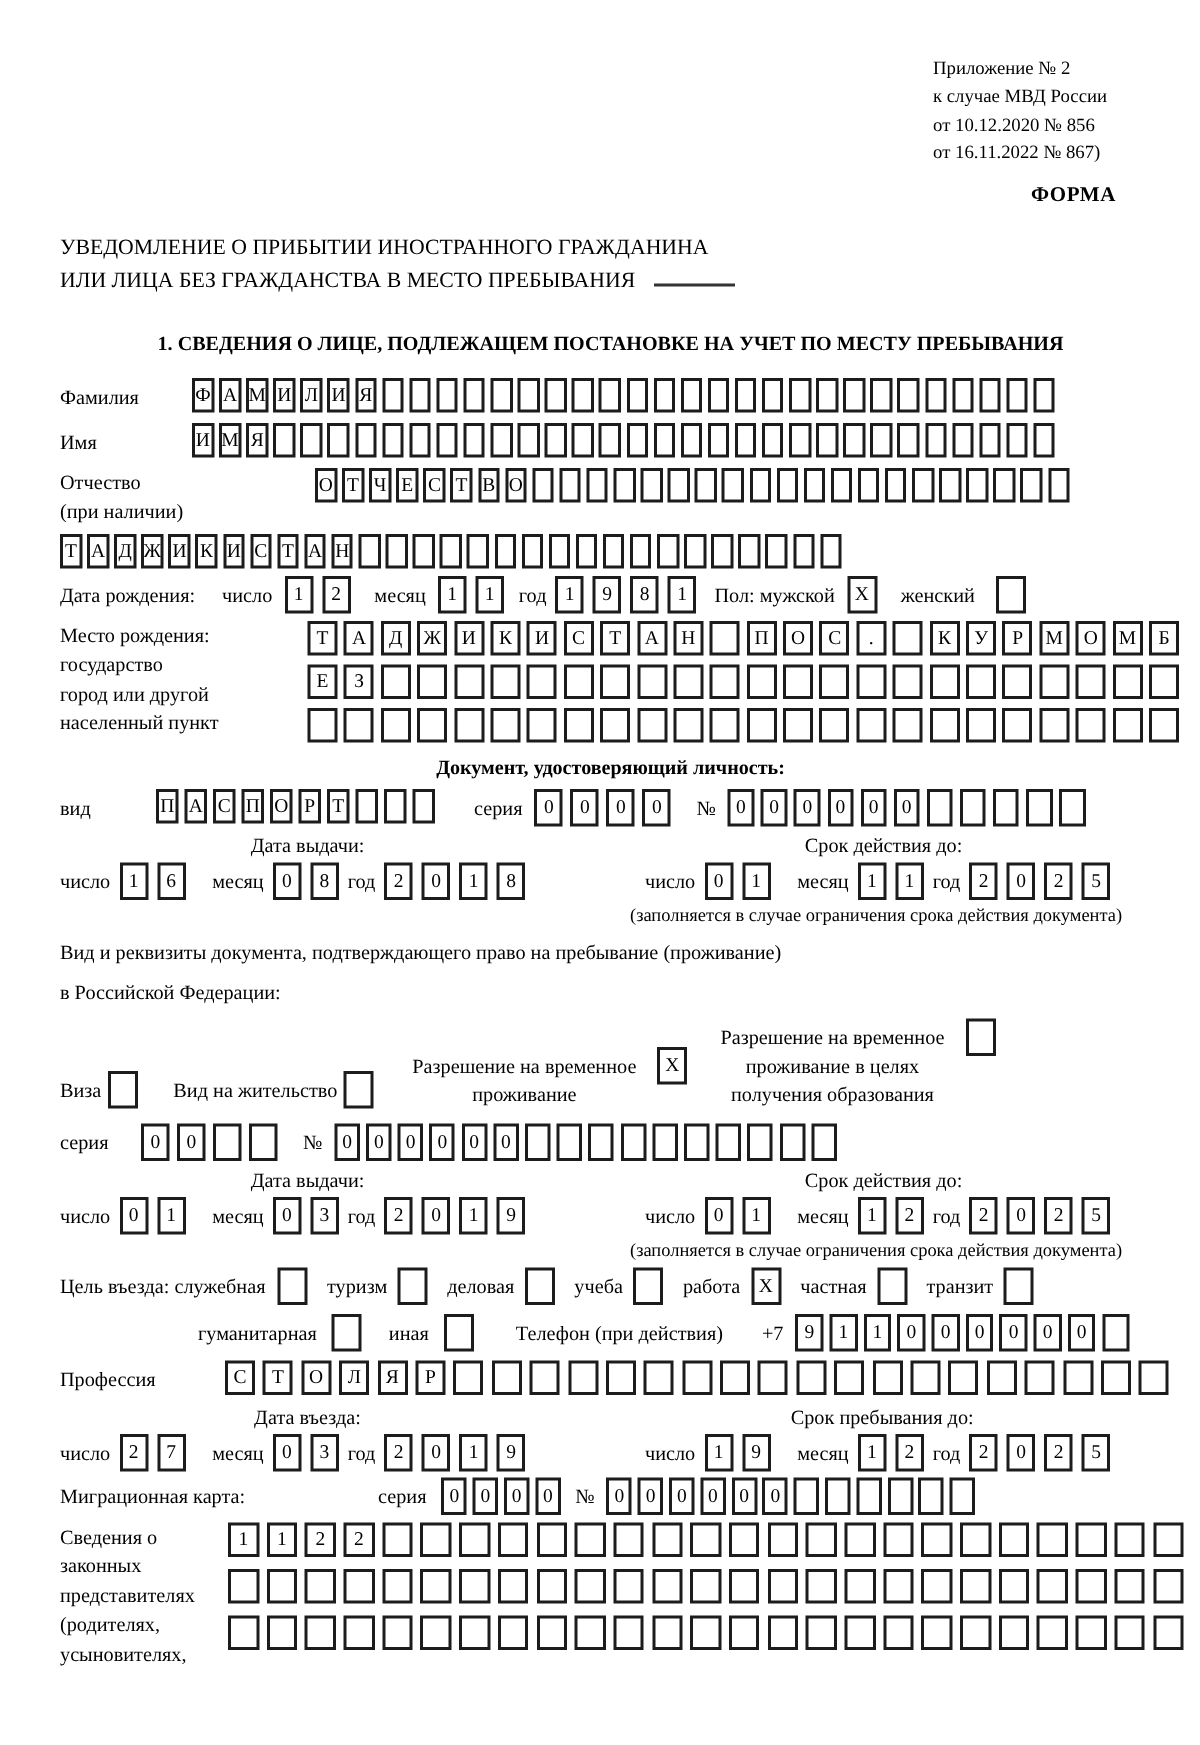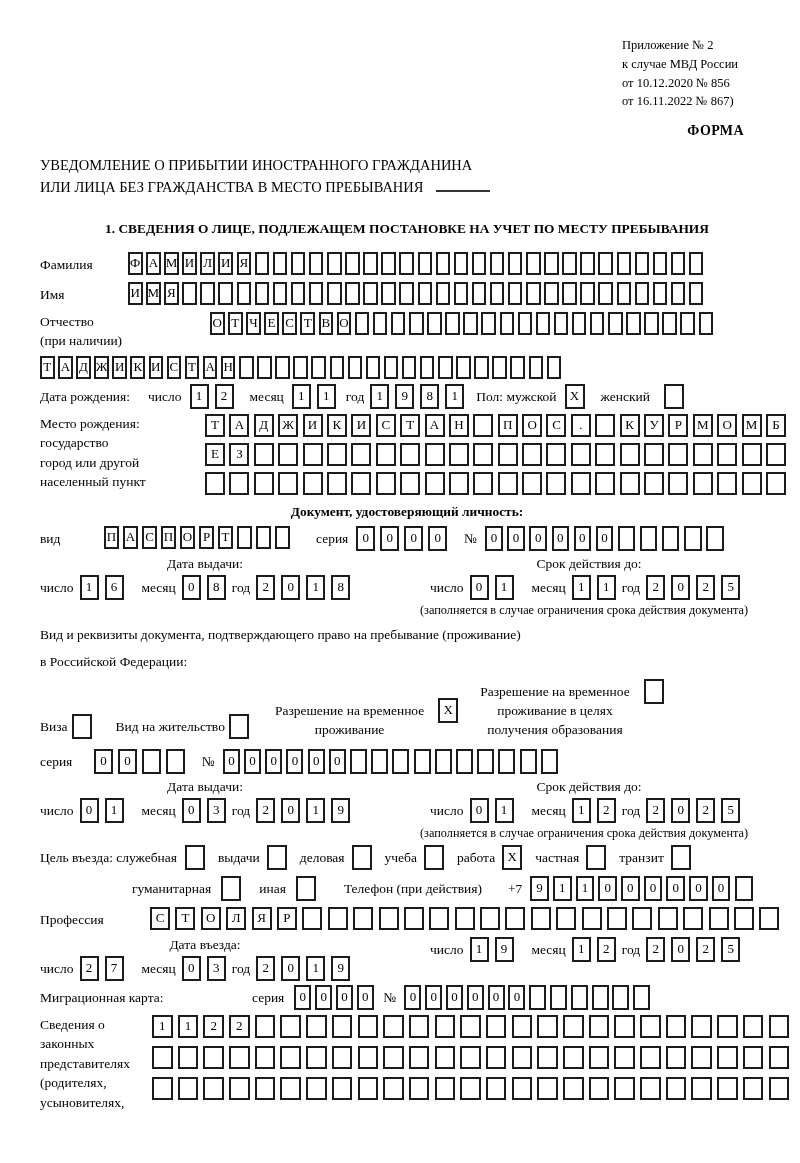--- a/index.html
+++ b/index.html
@@ -547,21 +547,21 @@
       <div class="date-note">(заполняется в случае ограничения срока действия документа)</div>
     </div>
   </div>
 
   <div class="purpose-row">
     <span class="opt-label" style="margin-right:8px;line-height:25px">Цель въезда: служебная</span>
     <span class="cells cb1" style="margin-right:13px">
         <span class="cell"></span>
       </span>
     <span class="opt">
-      <span class="opt-label">выдачи</span>
+      <span class="opt-label">туризм</span>
       <span class="cells cb1">
           <span class="cell"></span>
         </span>
     </span>
     <span class="opt">
       <span class="opt-label">деловая</span>
       <span class="cells cb1">
           <span class="cell"></span>
         </span>
     </span>
@@ -664,20 +664,21 @@
         <span class="dl-lab">год</span>
         <span class="cells g-date">
             <span class="cell">2</span>
             <span class="cell">0</span>
             <span class="cell">1</span>
             <span class="cell">9</span>
           </span>
       </div>
     </div>
     <div class="date-group">
+      <div class="date-heading">Срок пребывания до:</div>
       <div class="date-line">
         <span class="dl-lab">число</span>
         <span class="cells g-date">
             <span class="cell">1</span>
             <span class="cell">9</span>
           </span>
         <span class="dl-lab m">месяц</span>
         <span class="cells g-date">
             <span class="cell">1</span>
             <span class="cell">2</span>

